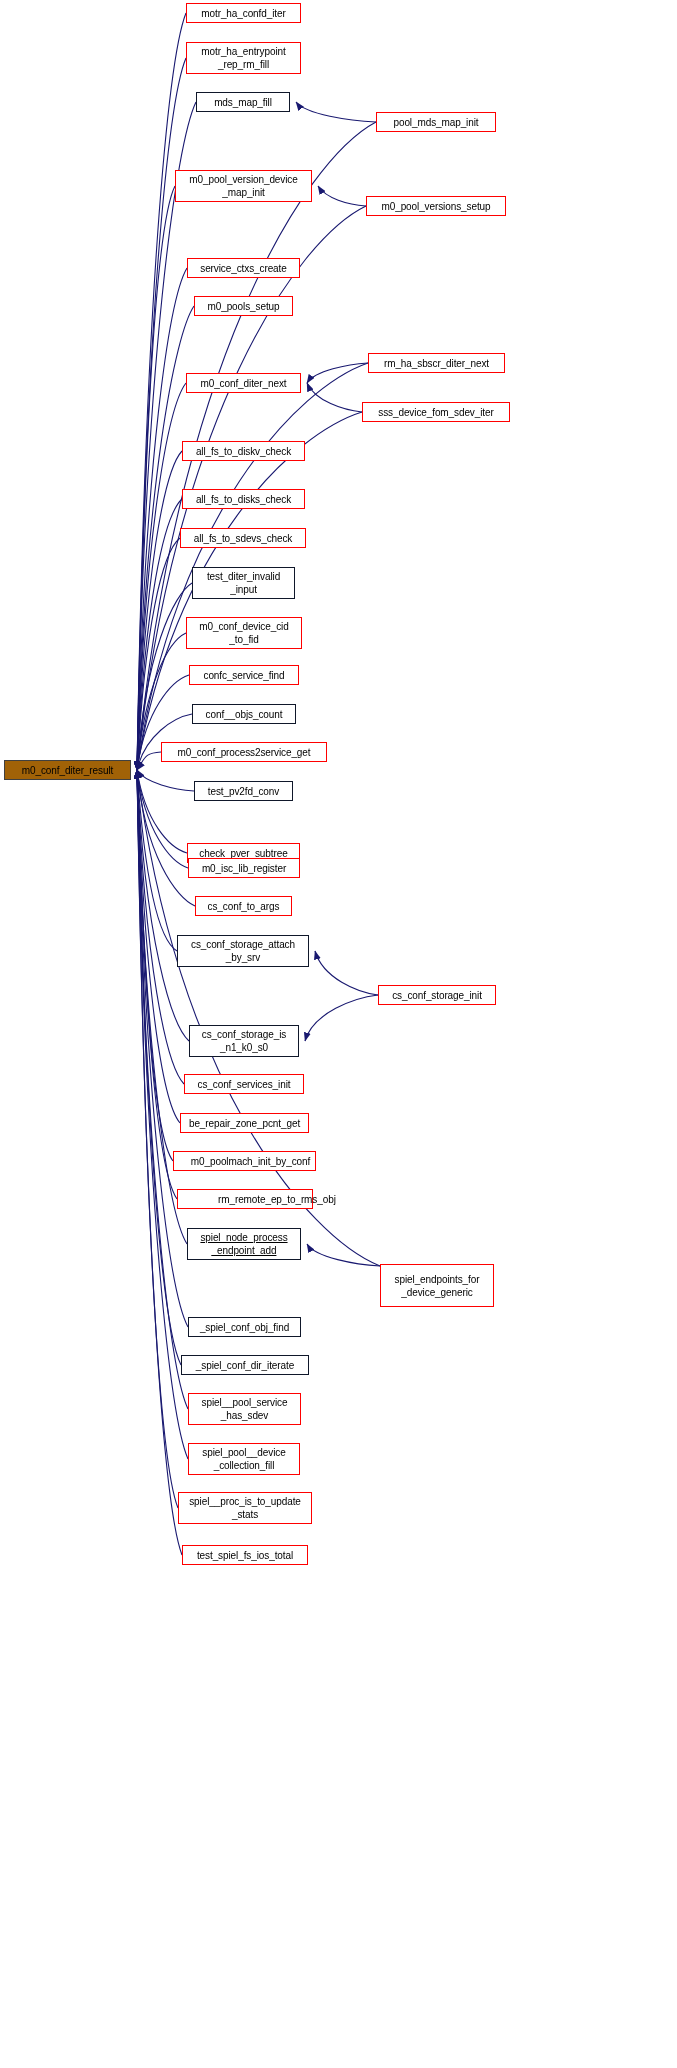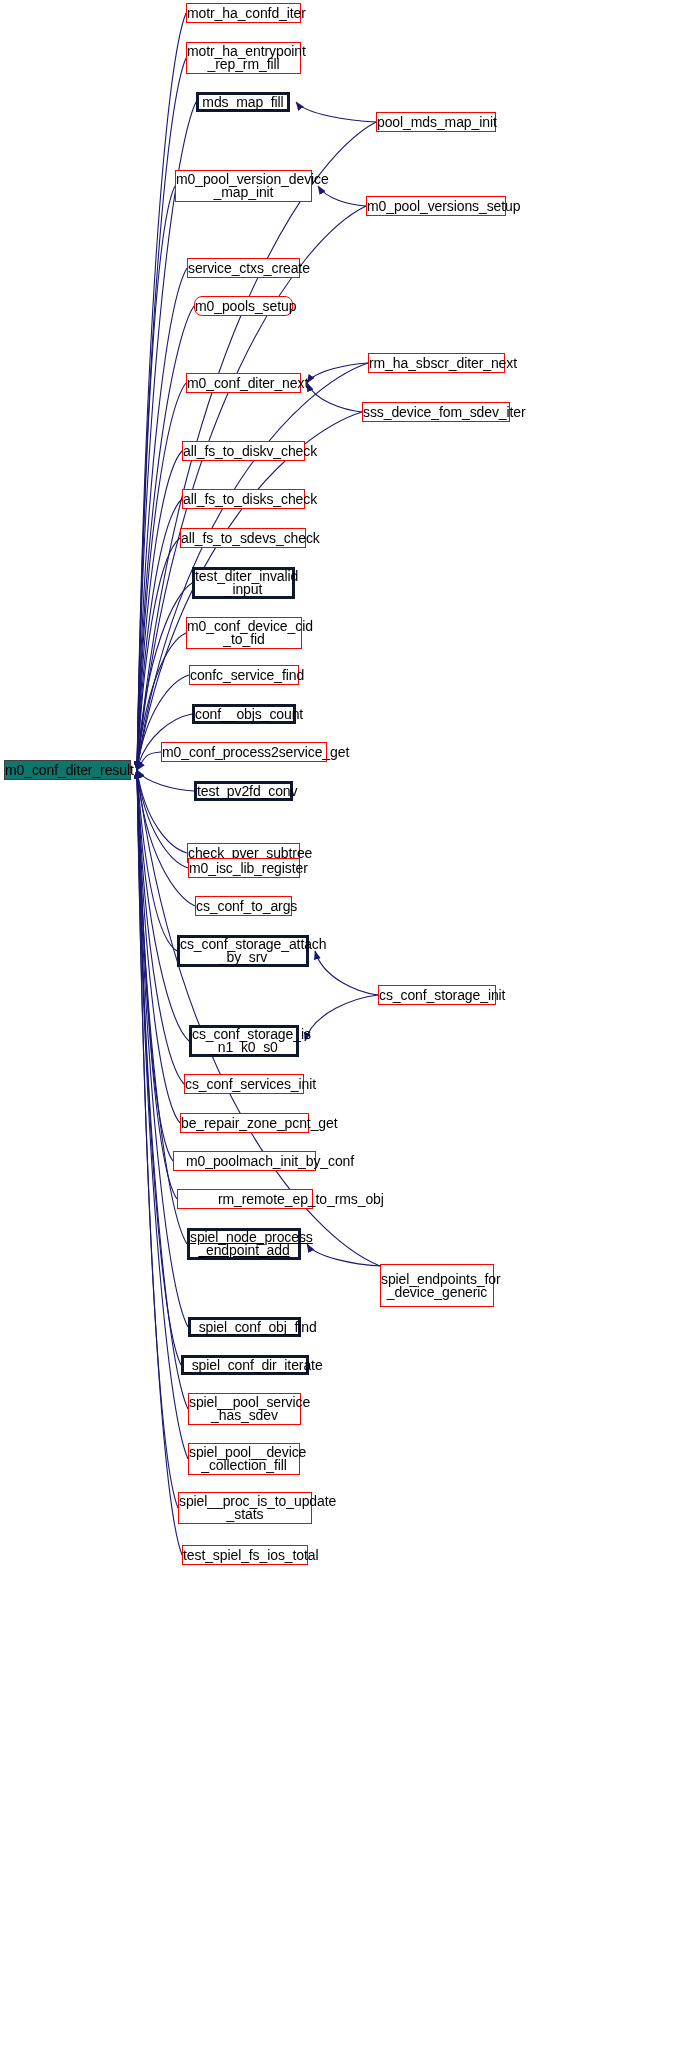--- a/index.html
+++ b/index.html
@@ -23,35 +23,35 @@
     height: 2068px;
     pointer-events: none;
   }
   .node {
     position: absolute;
     box-sizing: border-box;
     display: flex;
     align-items: center;
     justify-content: center;
     text-align: center;
-    font-size: 14px;
+    font-size: 10px;
     line-height: 13px;
     color: #000000;
     background: #ffffff;
     border: 1px solid #ff0000;
     white-space: pre-line;
     letter-spacing: -0.1px;
     z-index: 2;
   }
   .node.black {
-    border: 3px solid #0f172a;
+    border: 1px solid #0f172a;
   }
   .node.focus {
     border: 1px solid #404040;
-    background: #0f766e;
+    background: #a16207;
     text-align: center;
   }
   .node-label {
     display: block;
     width: 100%;
     padding: 0 2px;
   }
 </style>
 </head>
 <body>
@@ -114,21 +114,21 @@
       <div class="node focus" style="left: 4px; top: 760px; width: 127px; height: 20px;"><span class="node-label">m0_conf_diter_result</span></div>
       <div class="node" style="left: 186px; top: 3px; width: 115px; height: 20px;"><span class="node-label">motr_ha_confd_iter</span></div>
       <div class="node" style="left: 186px; top: 42px; width: 115px; height: 32px;"><span class="node-label">motr_ha_entrypoint
 _rep_rm_fill</span></div>
       <div class="node black" style="left: 196px; top: 92px; width: 94px; height: 20px;"><span class="node-label">mds_map_fill</span></div>
       <div class="node" style="left: 376px; top: 112px; width: 120px; height: 20px;"><span class="node-label">pool_mds_map_init</span></div>
       <div class="node" style="left: 175px; top: 170px; width: 137px; height: 32px;"><span class="node-label">m0_pool_version_device
 _map_init</span></div>
       <div class="node" style="left: 366px; top: 196px; width: 140px; height: 20px;"><span class="node-label">m0_pool_versions_setup</span></div>
       <div class="node" style="left: 187px; top: 258px; width: 113px; height: 20px;"><span class="node-label">service_ctxs_create</span></div>
-      <div class="node" style="left: 194px; top: 296px; width: 99px; height: 20px; border-radius: 8px;"><span class="node-label">m0_pools_setup</span></div>
+      <div class="node" style="left: 194px; top: 296px; width: 99px; height: 20px;"><span class="node-label">m0_pools_setup</span></div>
       <div class="node" style="left: 368px; top: 353px; width: 137px; height: 20px;"><span class="node-label">rm_ha_sbscr_diter_next</span></div>
       <div class="node" style="left: 186px; top: 373px; width: 115px; height: 20px;"><span class="node-label">m0_conf_diter_next</span></div>
       <div class="node" style="left: 362px; top: 402px; width: 148px; height: 20px;"><span class="node-label">sss_device_fom_sdev_iter</span></div>
       <div class="node" style="left: 182px; top: 441px; width: 123px; height: 20px;"><span class="node-label">all_fs_to_diskv_check</span></div>
       <div class="node" style="left: 182px; top: 489px; width: 123px; height: 20px;"><span class="node-label">all_fs_to_disks_check</span></div>
       <div class="node" style="left: 180px; top: 528px; width: 126px; height: 20px;"><span class="node-label">all_fs_to_sdevs_check</span></div>
       <div class="node black" style="left: 192px; top: 567px; width: 103px; height: 32px;"><span class="node-label">test_diter_invalid
 _input</span></div>
       <div class="node" style="left: 186px; top: 617px; width: 116px; height: 32px;"><span class="node-label">m0_conf_device_cid
 _to_fid</span></div>

